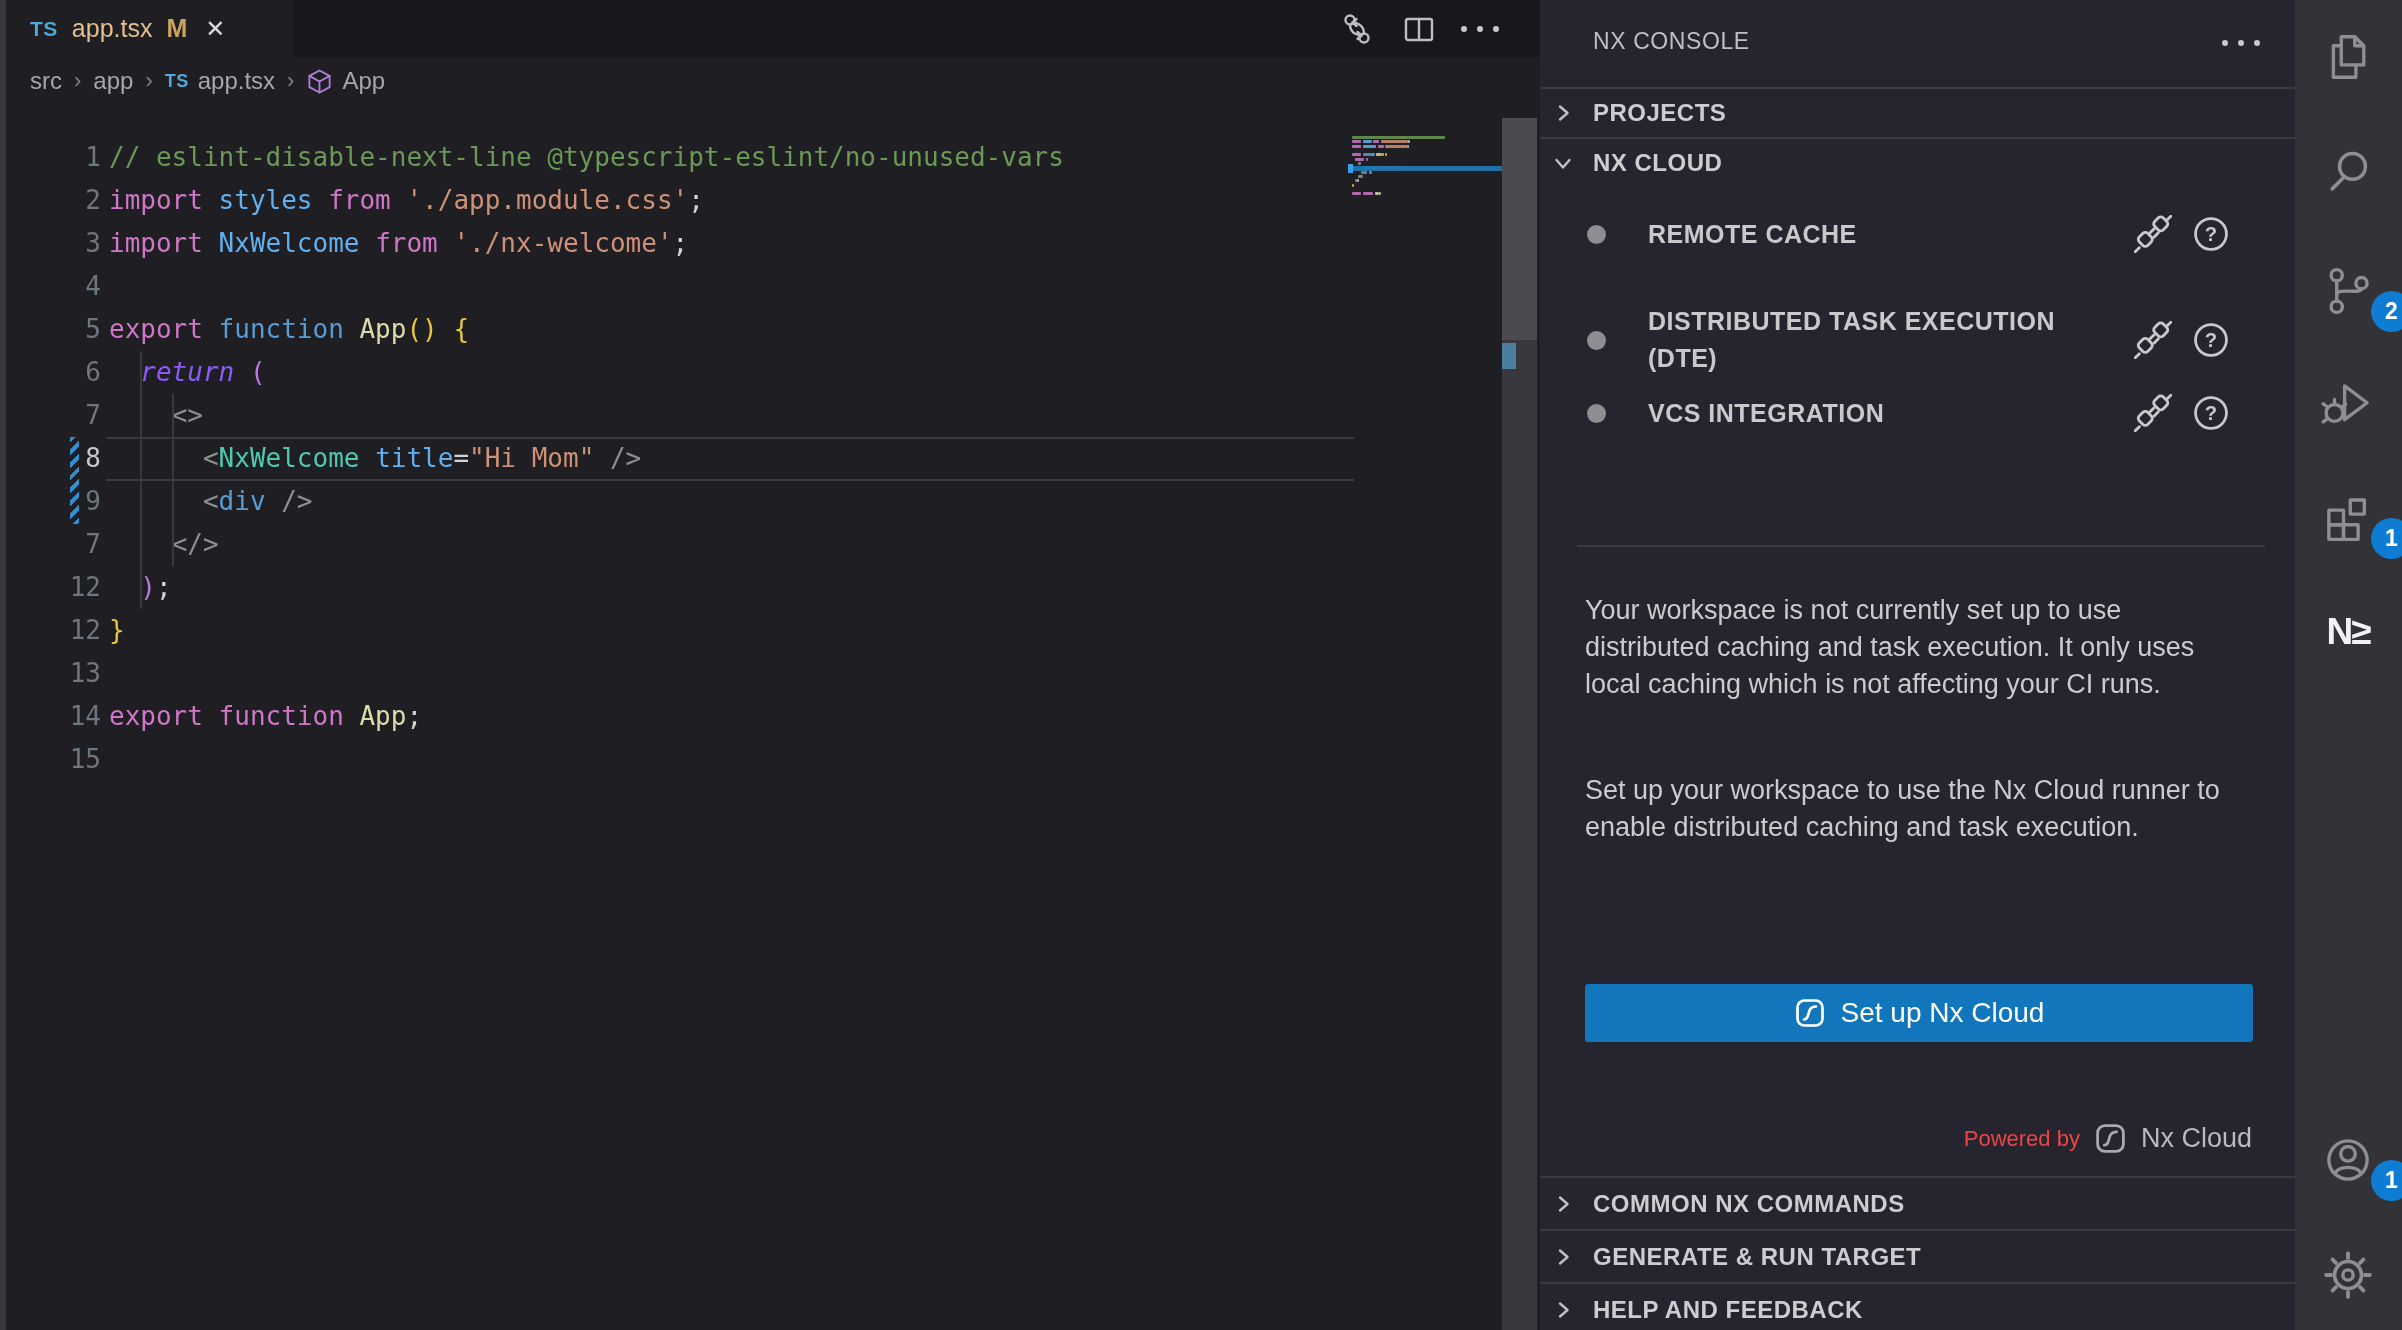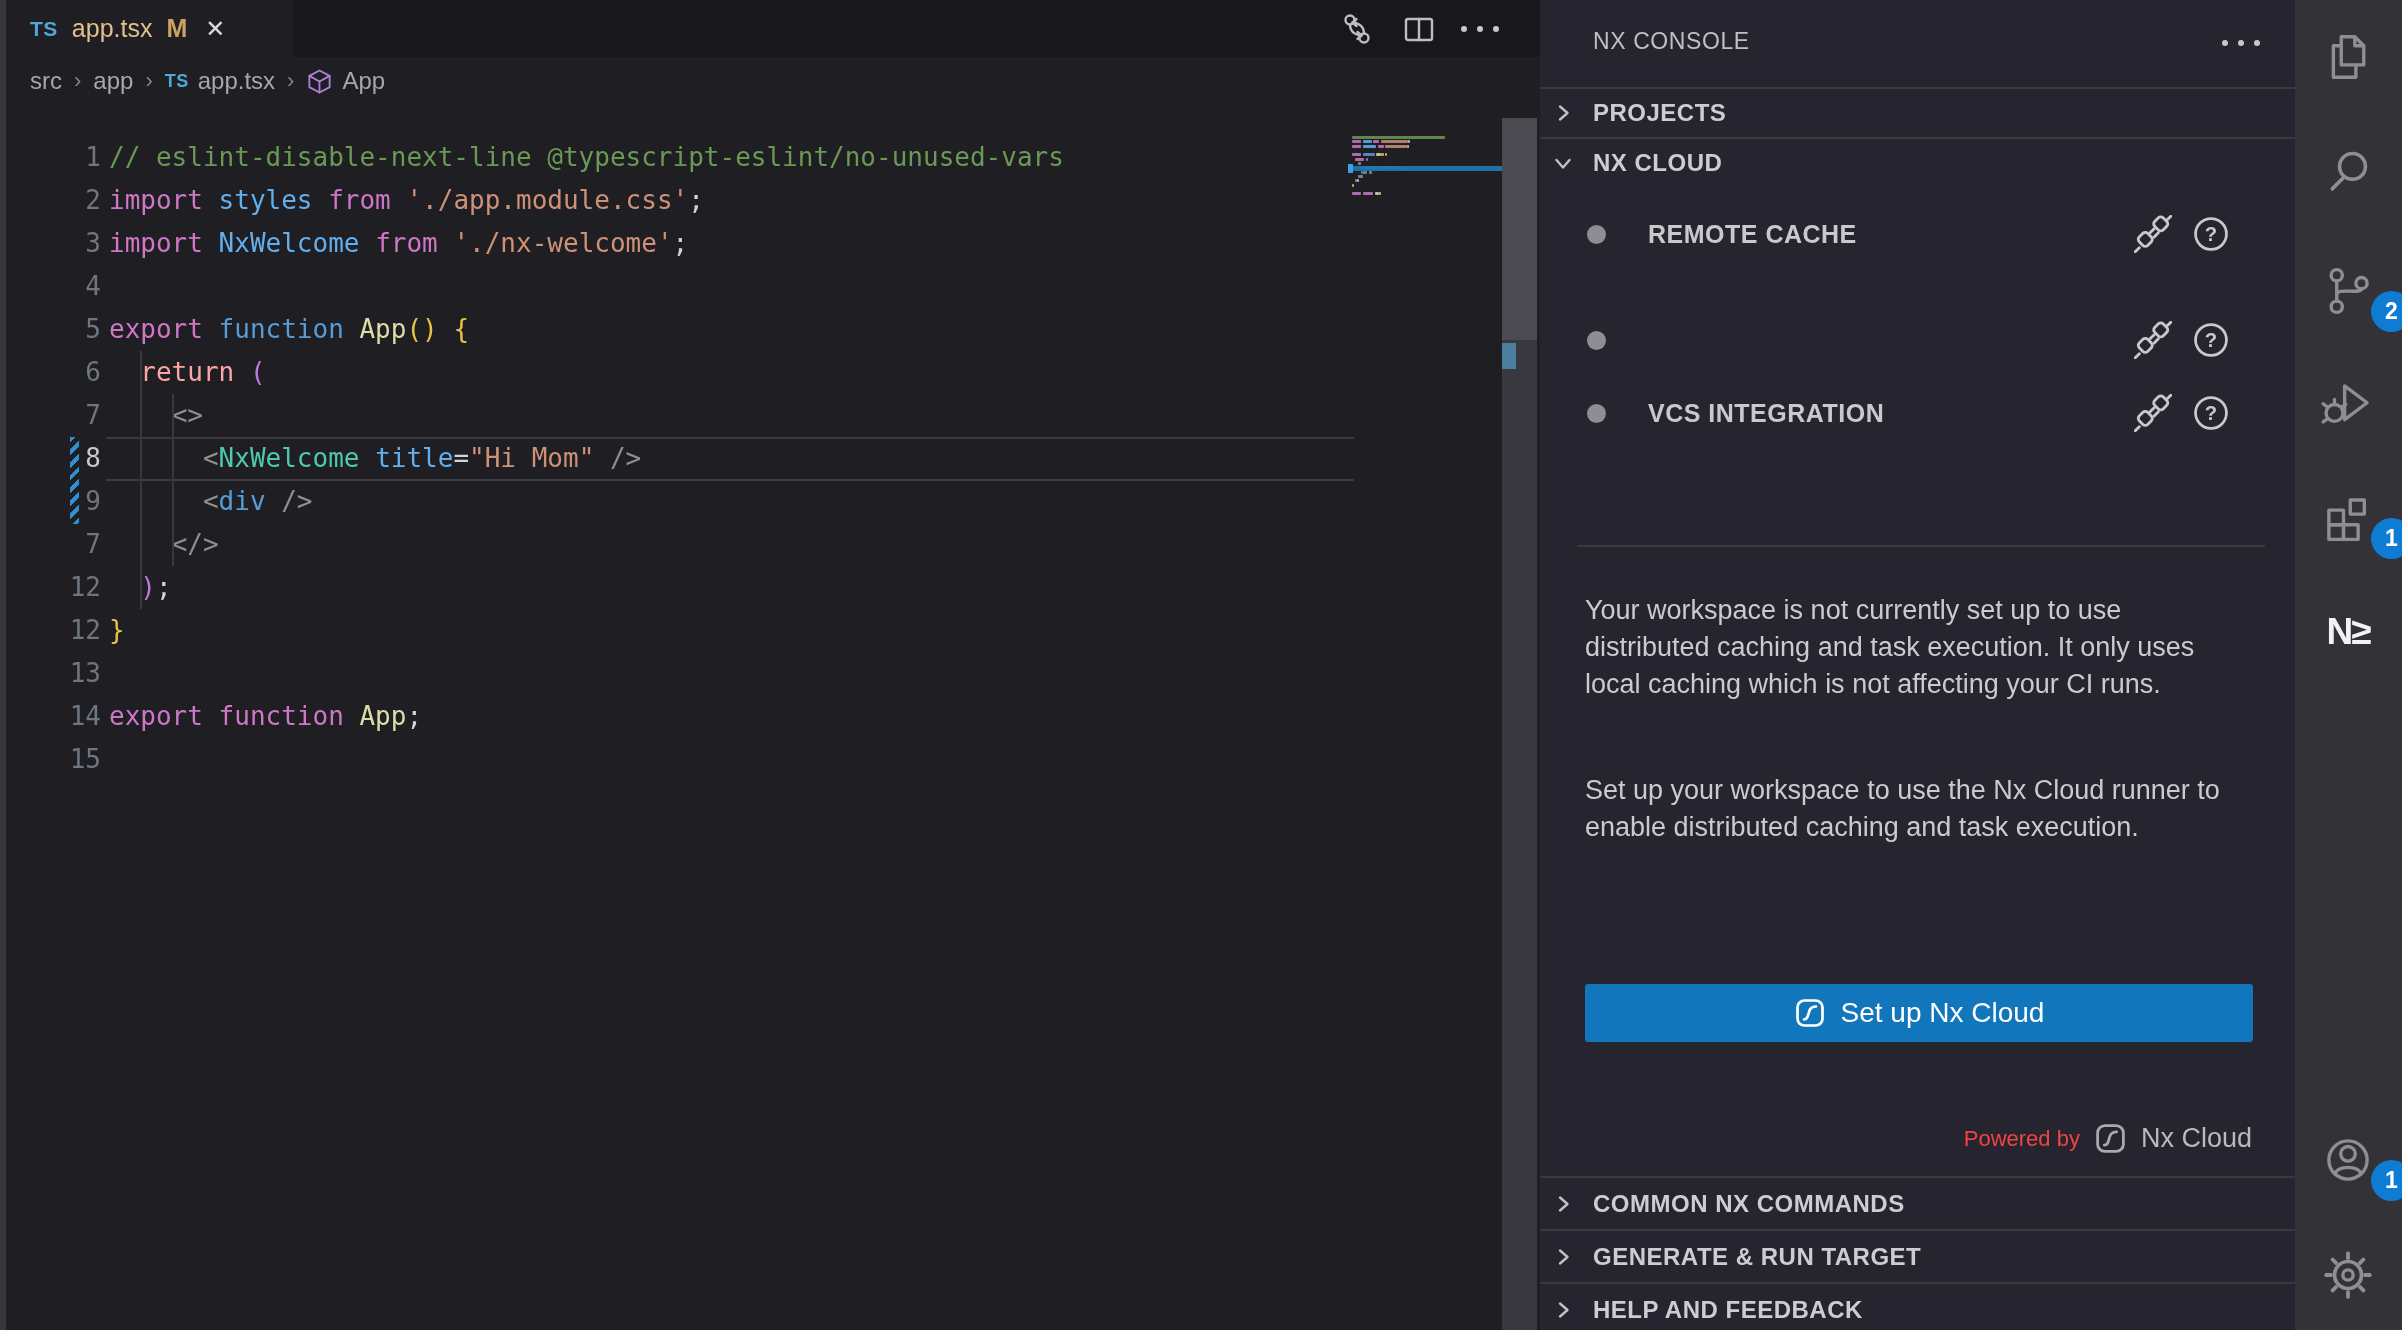--- a/index.html
+++ b/index.html
@@ -139,21 +139,21 @@
         <span>App</span>
       </span>
     </div>
 
   <div id="code-area">
       <div class="code-line abs" style="top: 136px;"><span style="color: rgb(106, 153, 85);">// eslint-disable-next-line @typescript-eslint/no-unused-vars</span></div>
       <div class="code-line abs" style="top: 179px;"><span style="color: rgb(206, 119, 198);">import</span><span style="color: rgb(212, 212, 212);"> </span><span style="color: rgb(97, 175, 239);">styles</span><span style="color: rgb(212, 212, 212);"> </span><span style="color: rgb(206, 119, 198);">from</span><span style="color: rgb(212, 212, 212);"> </span><span style="color: rgb(206, 145, 120);">'./app.module.css'</span><span style="color: rgb(212, 212, 212);">;</span></div>
       <div class="code-line abs" style="top: 222px;"><span style="color: rgb(206, 119, 198);">import</span><span style="color: rgb(212, 212, 212);"> </span><span style="color: rgb(97, 175, 239);">NxWelcome</span><span style="color: rgb(212, 212, 212);"> </span><span style="color: rgb(206, 119, 198);">from</span><span style="color: rgb(212, 212, 212);"> </span><span style="color: rgb(206, 145, 120);">'./nx-welcome'</span><span style="color: rgb(212, 212, 212);">;</span></div>
       <div class="code-line abs" style="top: 265px;"></div>
       <div class="code-line abs" style="top: 308px;"><span style="color: rgb(206, 119, 198);">export</span><span style="color: rgb(212, 212, 212);"> </span><span style="color: rgb(86, 156, 214);">function</span><span style="color: rgb(212, 212, 212);"> </span><span style="color: rgb(220, 220, 170);">App</span><span style="color: rgb(232, 196, 67);">()</span><span style="color: rgb(212, 212, 212);"> </span><span style="color: rgb(232, 196, 67);">{</span></div>
-      <div class="code-line abs" style="top: 351px;"><span style="color: rgb(212, 212, 212);">  </span><span style="color: #fca5a5;">return</span><span style="color: rgb(212, 212, 212);"> </span><span style="color: rgb(185, 122, 224);">(</span></div>
+      <div class="code-line abs" style="top: 351px;"><span style="color: rgb(212, 212, 212);">  </span><span style="color: #8b5cf6; font-style: italic;">return</span><span style="color: rgb(212, 212, 212);"> </span><span style="color: rgb(185, 122, 224);">(</span></div>
       <div class="code-line abs" style="top: 394px;"><span style="color: rgb(212, 212, 212);">    </span><span style="color: rgb(143, 143, 143);">&lt;&gt;</span></div>
       <div class="code-line abs" style="top: 437px;"><span style="color: rgb(212, 212, 212);">      </span><span style="color: rgb(143, 143, 143);">&lt;</span><span style="color: rgb(78, 201, 176);">NxWelcome</span><span style="color: rgb(212, 212, 212);"> </span><span style="color: rgb(97, 175, 239);">title</span><span style="color: rgb(212, 212, 212);">=</span><span style="color: rgb(206, 145, 120);">"Hi Mom"</span><span style="color: rgb(212, 212, 212);"> </span><span style="color: rgb(143, 143, 143);">/&gt;</span></div>
       <div class="code-line abs" style="top: 480px;"><span style="color: rgb(212, 212, 212);">      </span><span style="color: rgb(143, 143, 143);">&lt;</span><span style="color: rgb(86, 156, 214);">div</span><span style="color: rgb(212, 212, 212);"> </span><span style="color: rgb(143, 143, 143);">/&gt;</span></div>
       <div class="code-line abs" style="top: 523px;"><span style="color: rgb(212, 212, 212);">    </span><span style="color: rgb(143, 143, 143);">&lt;/&gt;</span></div>
       <div class="code-line abs" style="top: 566px;"><span style="color: rgb(212, 212, 212);">  </span><span style="color: rgb(185, 122, 224);">)</span><span style="color: rgb(212, 212, 212);">;</span></div>
       <div class="code-line abs" style="top: 609px;"><span style="color: rgb(232, 196, 67);">}</span></div>
       <div class="code-line abs" style="top: 652px;"></div>
       <div class="code-line abs" style="top: 695px;"><span style="color: rgb(206, 119, 198);">export</span><span style="color: rgb(212, 212, 212);"> </span><span style="color: rgb(206, 119, 198);">function</span><span style="color: rgb(212, 212, 212);"> </span><span style="color: rgb(220, 220, 170);">App</span><span style="color: rgb(212, 212, 212);">;</span></div>
       <div class="code-line abs" style="top: 738px;"></div>
     </div>
@@ -261,20 +261,21 @@
               <line x1="20.5" y1="15" x2="17" y2="18.5"></line>
             </svg></span>
           <span class="fic"><svg viewBox="0 0 32 32" fill="none" stroke="currentColor" stroke-linecap="round" stroke-linejoin="round" stroke-width="2.3">
               <circle cx="16" cy="16" r="13"></circle>
               <text x="16" y="22" text-anchor="middle" font-size="17" font-weight="bold" fill="currentColor" stroke="none" font-family="Liberation Sans, sans-serif">?</text>
             </svg></span>
         </div>
       </div>
       <div class="feature-row abs" style="top: 295px; height: 90px;">
         <div class="feature-dot"></div>
+        <div class="feature-label">DISTRIBUTED TASK EXECUTION (DTE)</div>
         <div class="feature-icons">
           <span class="fic"><svg viewBox="0 0 32 32" fill="none" stroke="currentColor" stroke-linecap="round" stroke-linejoin="round" stroke-width="2.4">
               <line x1="27.5" y1="4.5" x2="31" y2="1"></line>
               <rect x="17.5" y="2.5" width="10" height="10" rx="2.8" transform="rotate(45 22.5 7.5)"></rect>
               <rect x="4.5" y="15.5" width="10" height="10" rx="2.8" transform="rotate(45 9.5 20.5)"></rect>
               <line x1="4.5" y1="27.5" x2="1" y2="31"></line>
               <line x1="17" y1="11.5" x2="13.5" y2="15"></line>
               <line x1="20.5" y1="15" x2="17" y2="18.5"></line>
             </svg></span>
           <span class="fic"><svg viewBox="0 0 32 32" fill="none" stroke="currentColor" stroke-linecap="round" stroke-linejoin="round" stroke-width="2.3">

